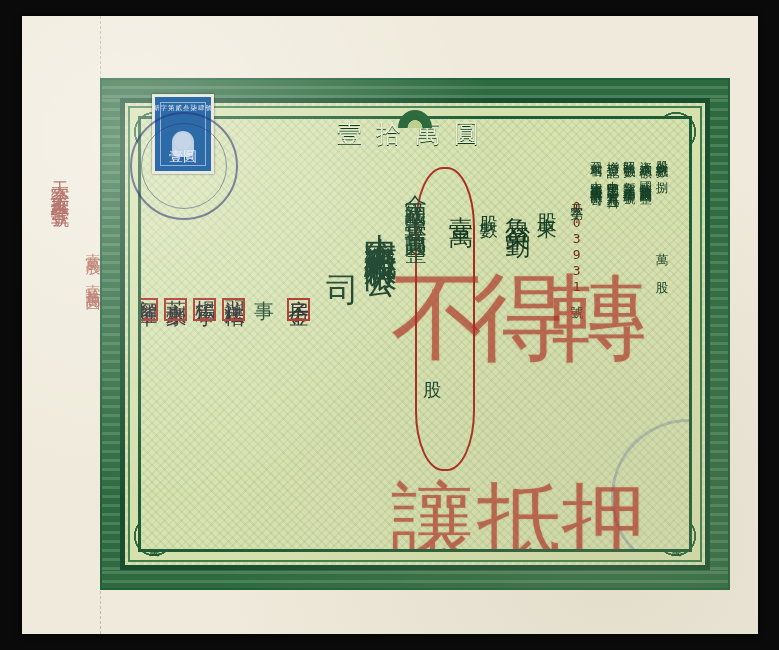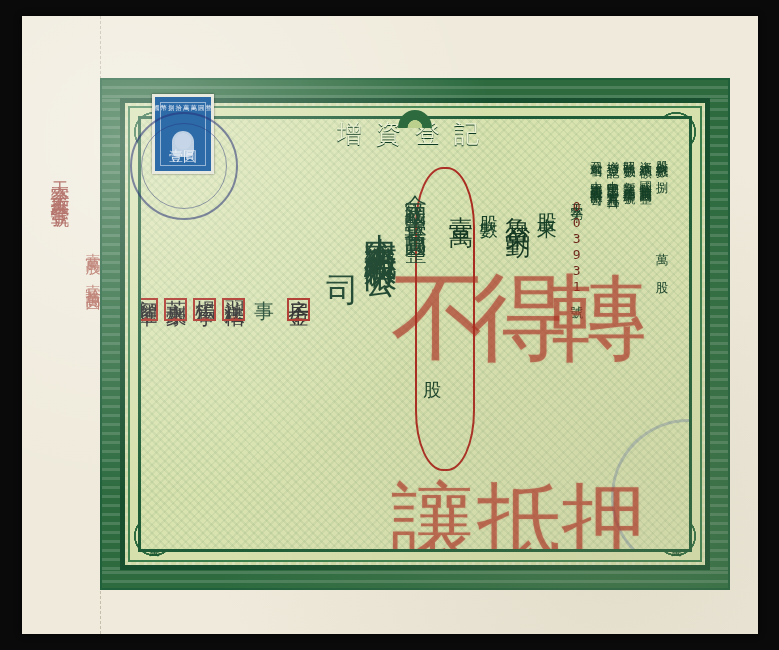--- a/index.html
+++ b/index.html
@@ -499,21 +499,21 @@
       <div class="stub-text second">壹萬股　壹拾萬圓</div>
     </div>
 
     <div class="cert">
       <div class="band1"></div>
       <div class="band2"></div>
       <div class="band3"></div>
 
       <div class="arch">
         <div class="arch-deco"></div>
-        <div class="arch-label">增資登記</div>
+        <div class="arch-label">壹拾萬圓</div>
       </div>
 
       <div class="rosette tl">
         <span>壹萬</span>
       </div>
       <div class="rosette tr">
         <span>壹萬</span>
       </div>
       <div class="rosette bl">
         <span>壹萬</span>
@@ -590,20 +590,20 @@
         <div class="overprint op5">抵</div>
         <div class="overprint op6">押</div>
 
         <div class="red-chop-big">中本</div>
 
       </div>
     </div>
 
     <div class="stamp">
       <div class="stamp-inner"></div>
-      <div class="stamp-top">國幣捌拾萬萬圓整</div>
+      <div class="stamp-top">新字第貳叁柒肆號</div>
       <div class="bust"></div>
       <div class="stamp-val">壹圓</div>
     </div>
     <div class="cancel"></div>
 
   </div>
 </div>
 
 </body></html>

